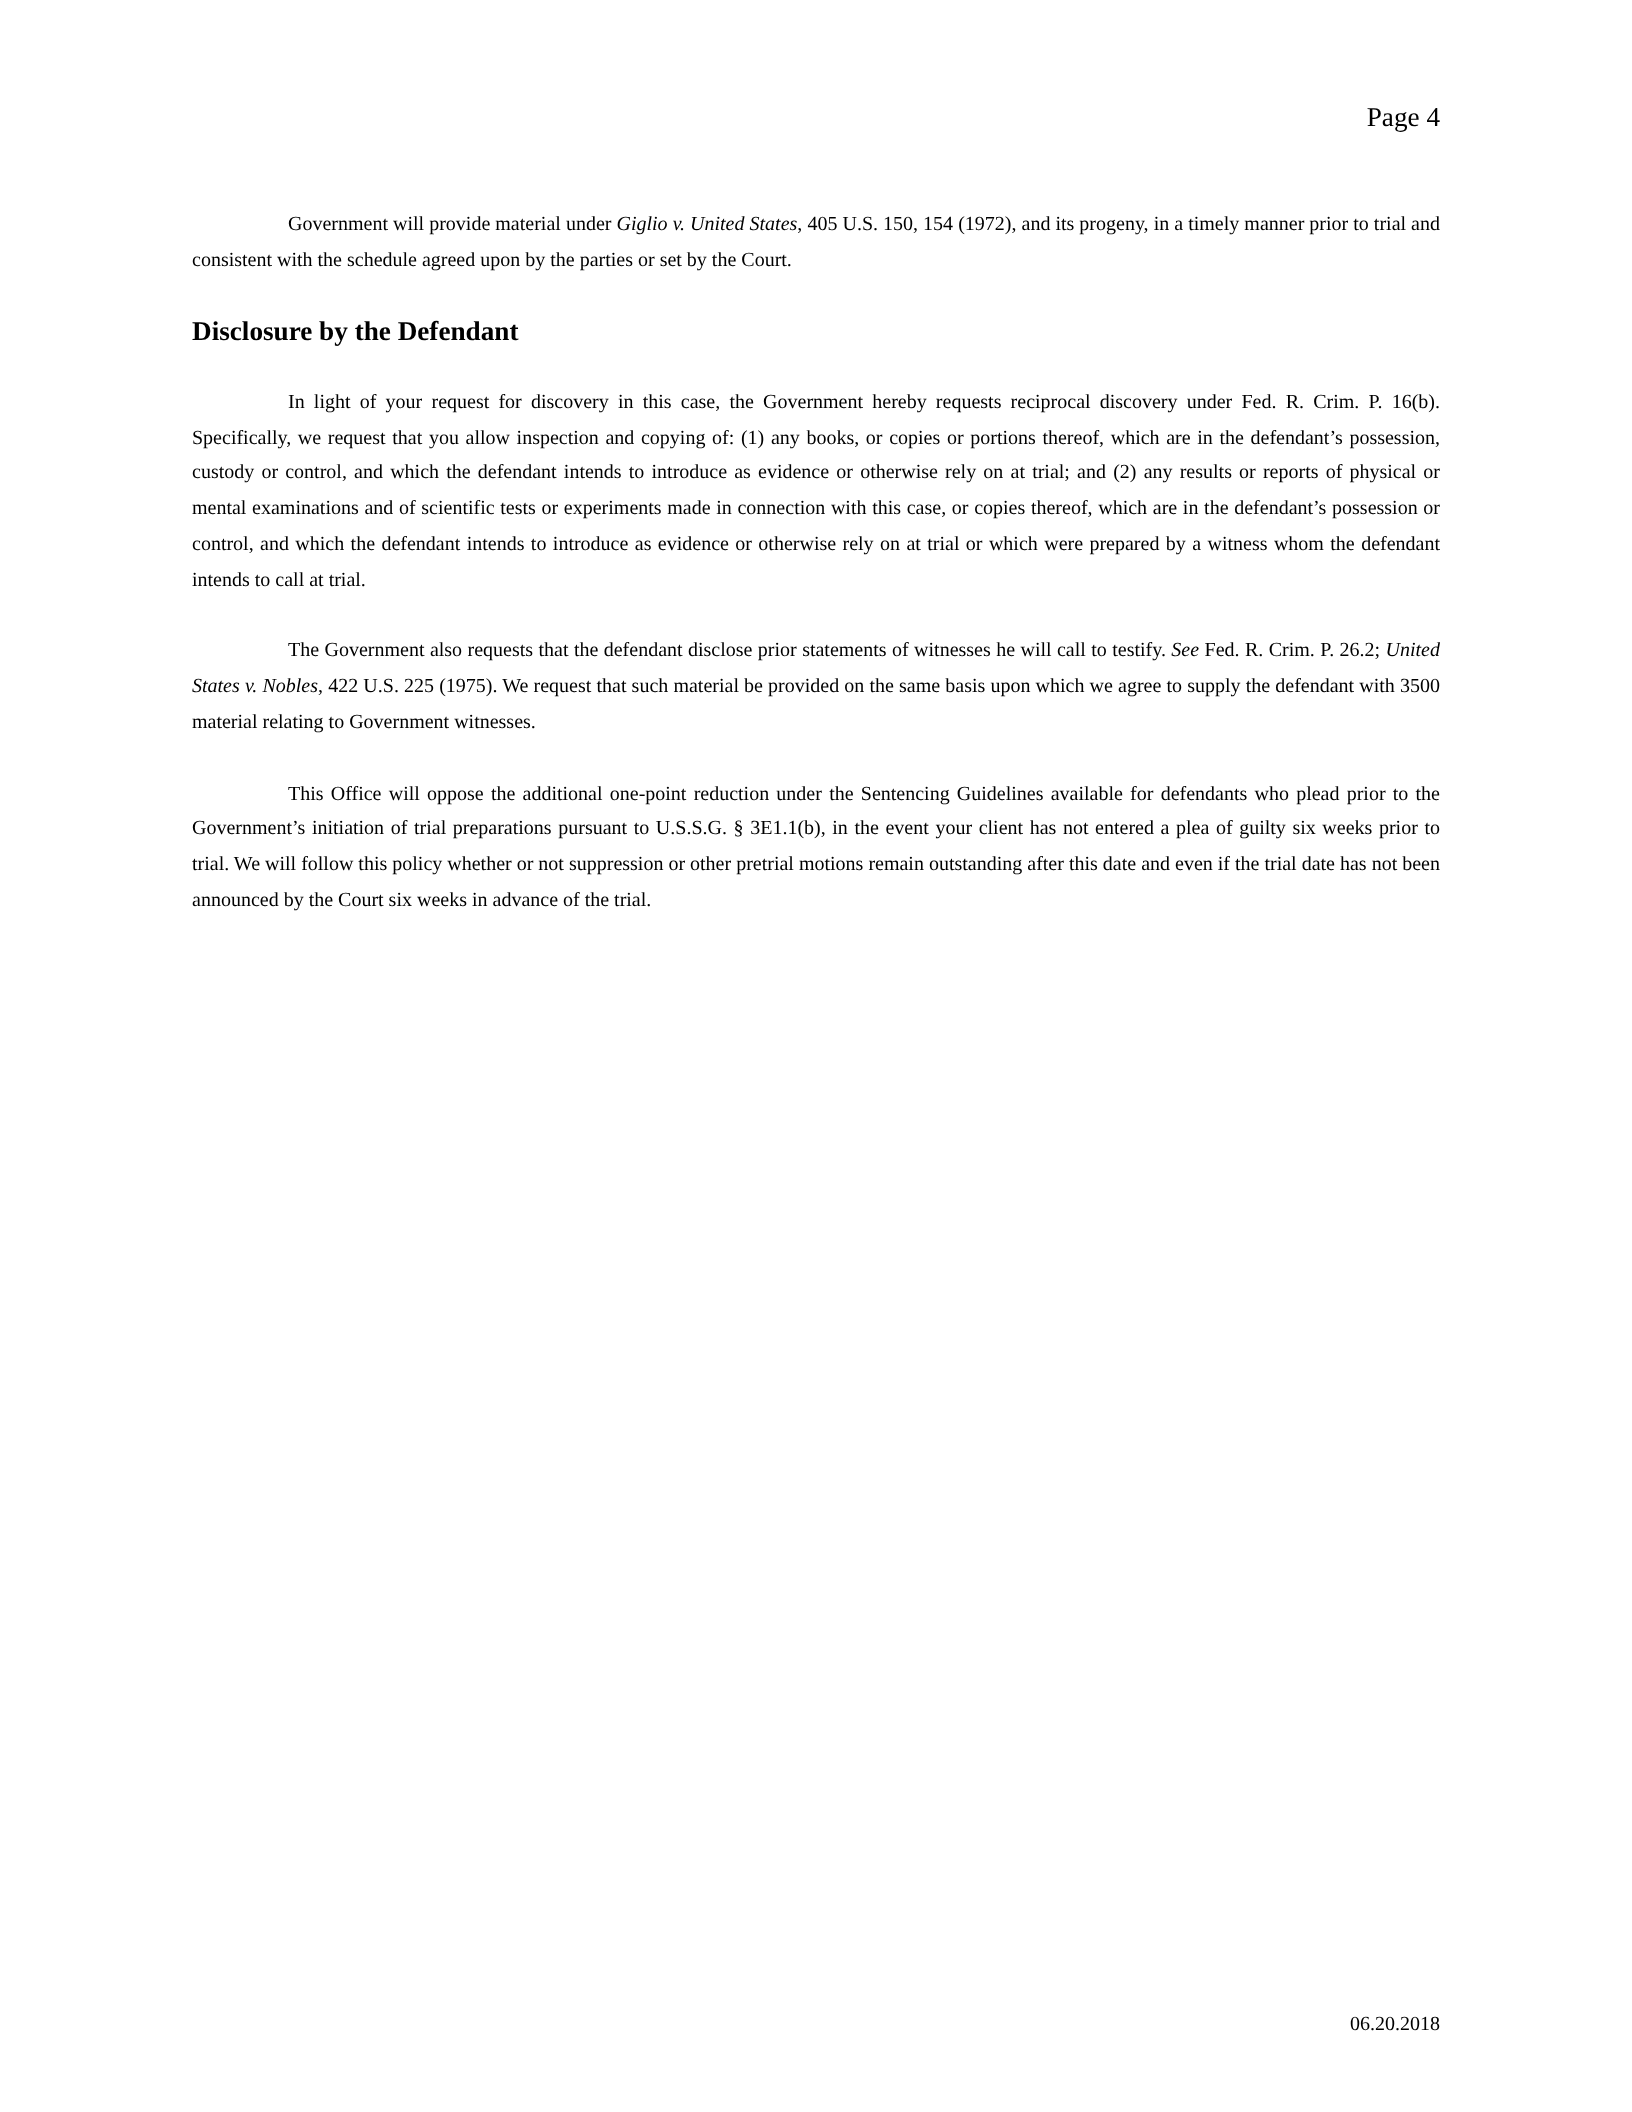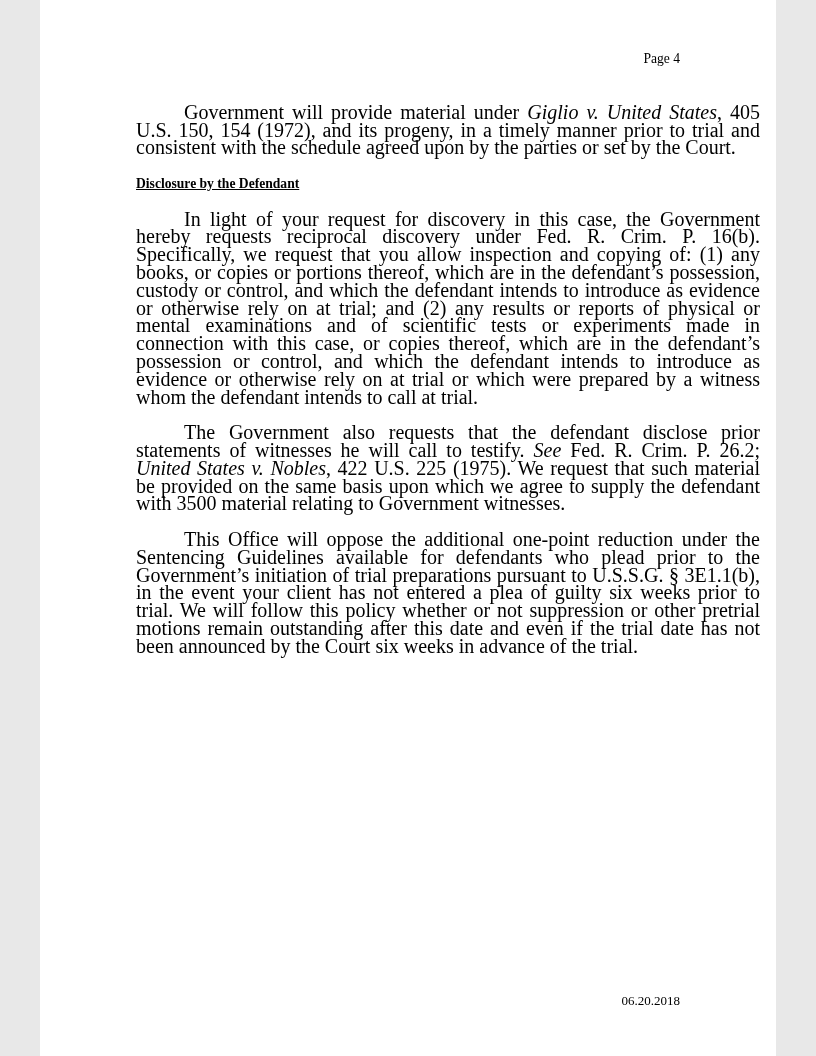--- a/index.html
+++ b/index.html
@@ -3,55 +3,54 @@
 <meta charset="utf-8">
 <style>
   * { margin: 0; padding: 0; box-sizing: border-box; }
   html, body { background: #e8e8e8; }
   body {
     font-family: "Liberation Serif", "DejaVu Serif", serif;
     color: #000;
   }
   .page {
     position: relative;
-    width: 736px;
+    width: 816px;
     height: 1056px;
     background: #ffffff;
     margin: 0 auto;
     padding: 50px 96px 48px 96px;
     overflow: hidden;
   }
   .page-header {
     text-align: right;
     font-size: 13.6px;
     line-height: 17.8px;
     margin-bottom: 36px;
   }
   .content { width: 624px; }
   .para {
-    font-size: 20px;
+    font-size: 10px;
     line-height: 17.8px;
     text-align: justify;
     margin-bottom: 17.8px;
   }
   .indent { text-indent: 48px; }
   .heading {
     font-size: 13.6px;
     line-height: 17.8px;
     font-weight: bold;
     margin-top: 17.8px;
     margin-bottom: 17.8px;
-    text-decoration: underline;
   }
   .italic { font-style: italic; }
   .page-footer {
     position: absolute;
     right: 96px;
-    bottom: 48px;
-    font-size: 13px;
+    bottom: 36px;
+    font-size: 10px;
     line-height: 14px;
   }
 </style>
 </head>
 <body>
 
 <div class="page">
 
   <div class="page-header">
     <span>Page 4</span>

